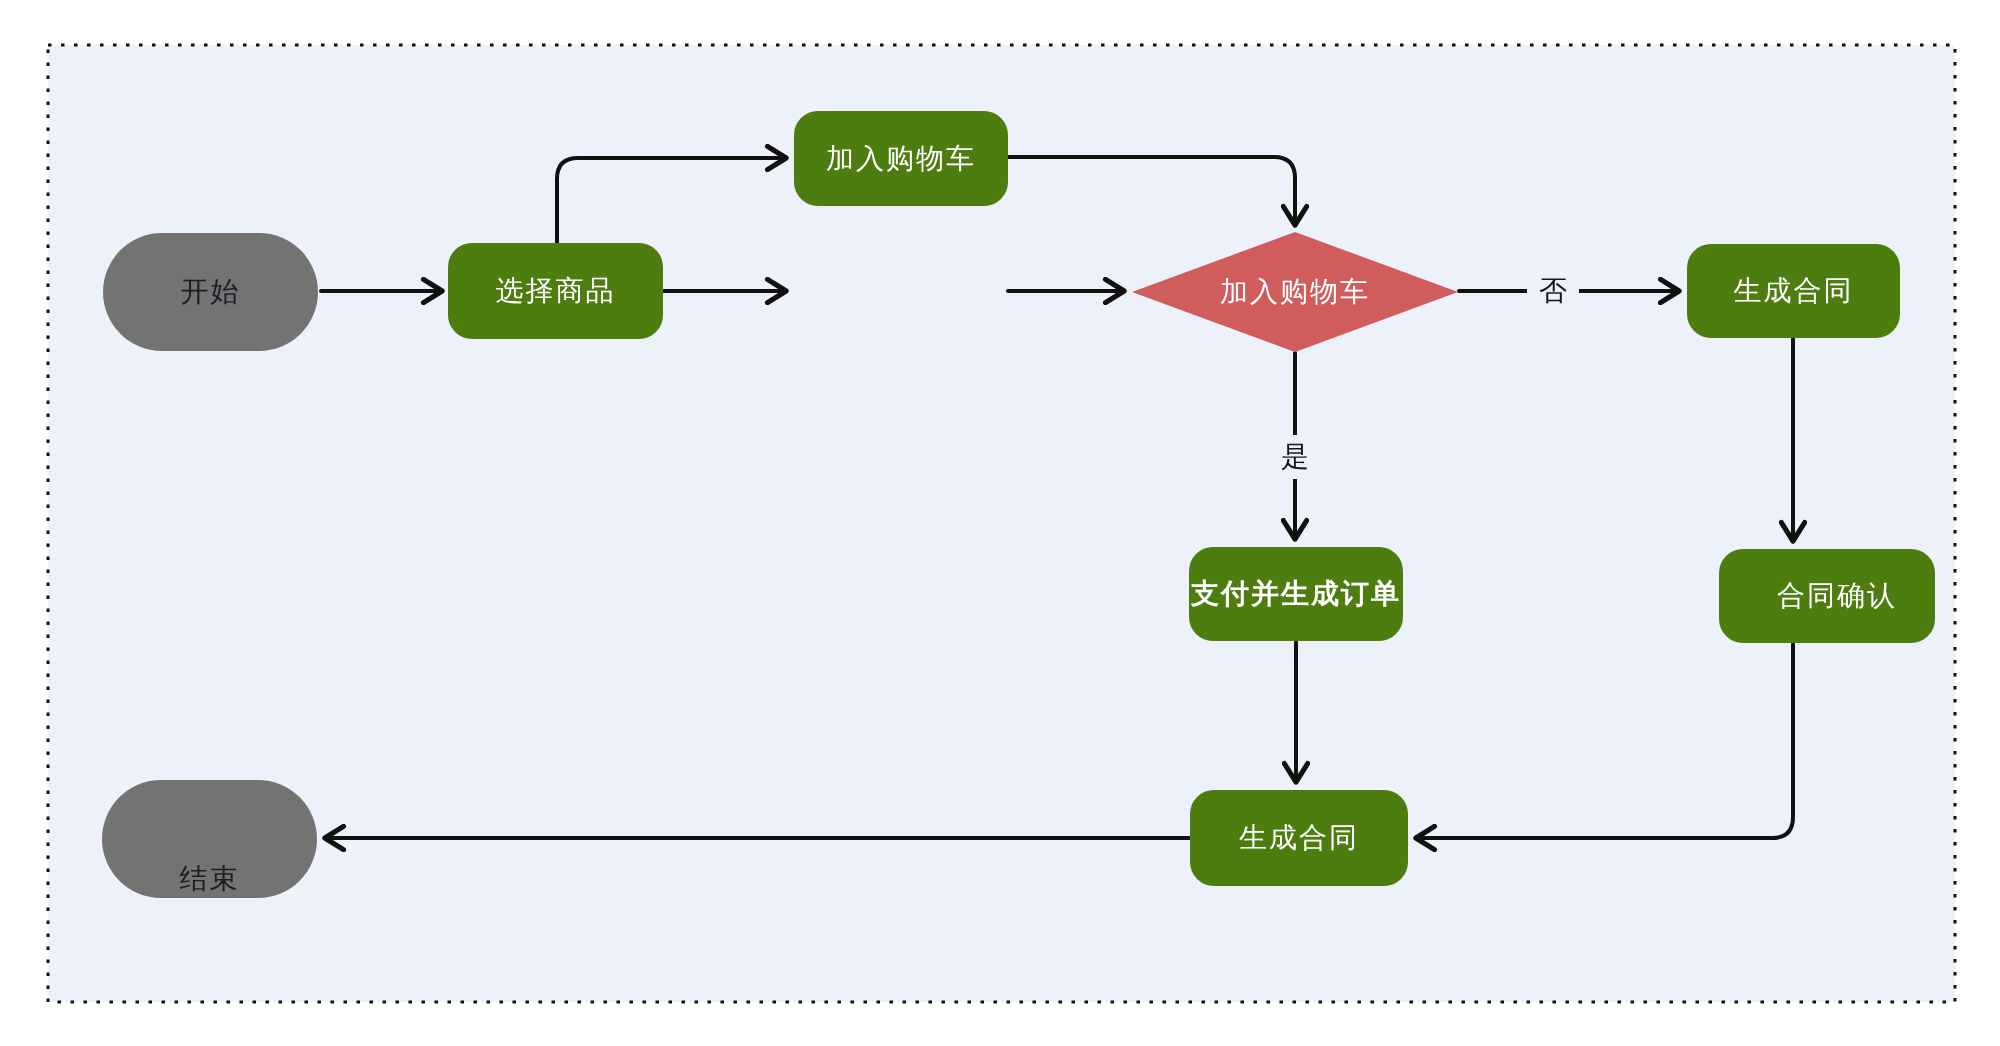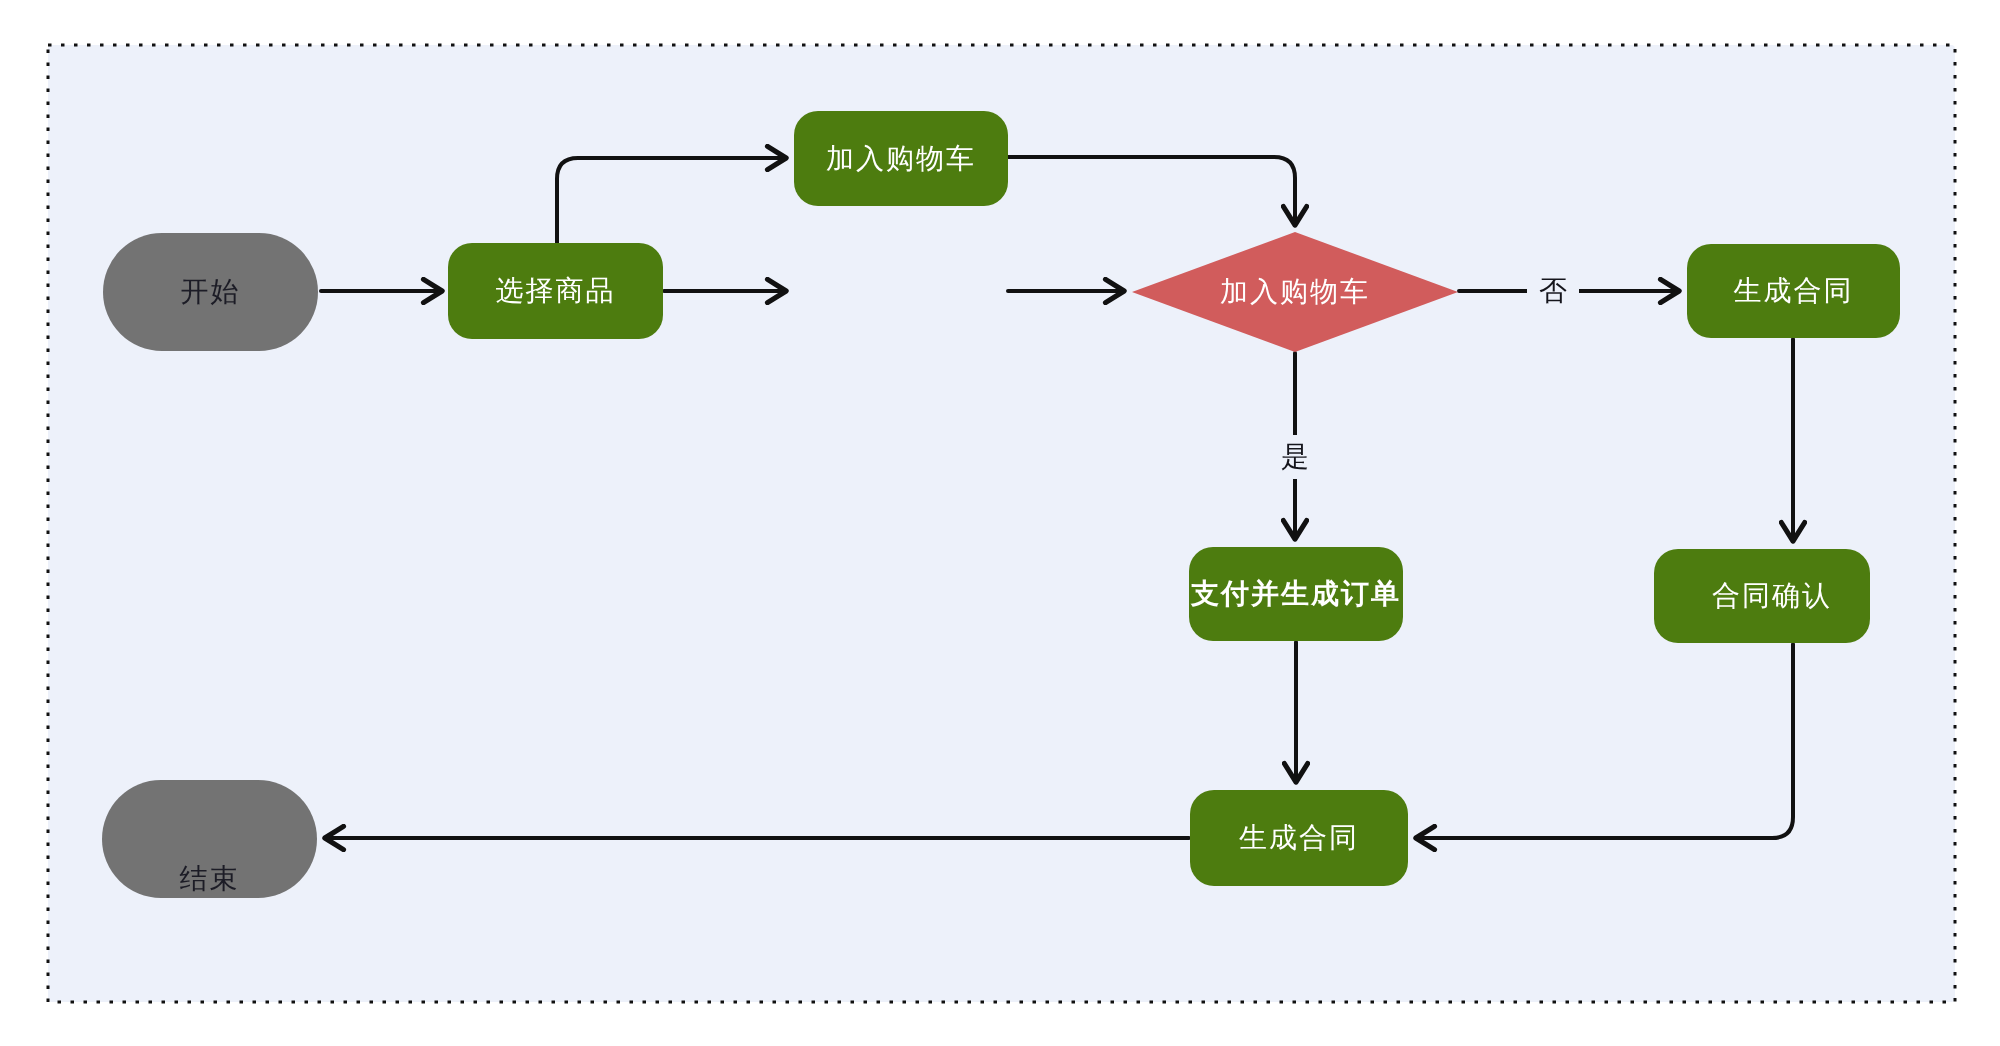--- a/index.html
+++ b/index.html
@@ -107,21 +107,21 @@
   </div>
 
   <div class="node node-process" style="left:1687px; top:244px; width:213px; height:94px;">
     <span>生成合同</span>
   </div>
 
   <div class="node node-process" style="left:1189px; top:547px; width:214px; height:94px;font-weight:bold;">
     <span>支付并生成订单</span>
   </div>
 
-  <div class="node node-process" style="left:1654px; top:549px; width:216px; height:94px;padding-left:20px;">
+  <div class="node node-process" style="left:1719px; top:549px; width:216px; height:94px;padding-left:20px;">
     <span>合同确认</span>
   </div>
 
   <div class="node node-process" style="left:1190px; top:790px; width:218px; height:96px;">
     <span>生成合同</span>
   </div>
 
   <div class="node node-terminal" style="left:102px; top:780px; width:215px; height:118px;align-items:flex-end;">
     <span>结束</span>
   </div>

